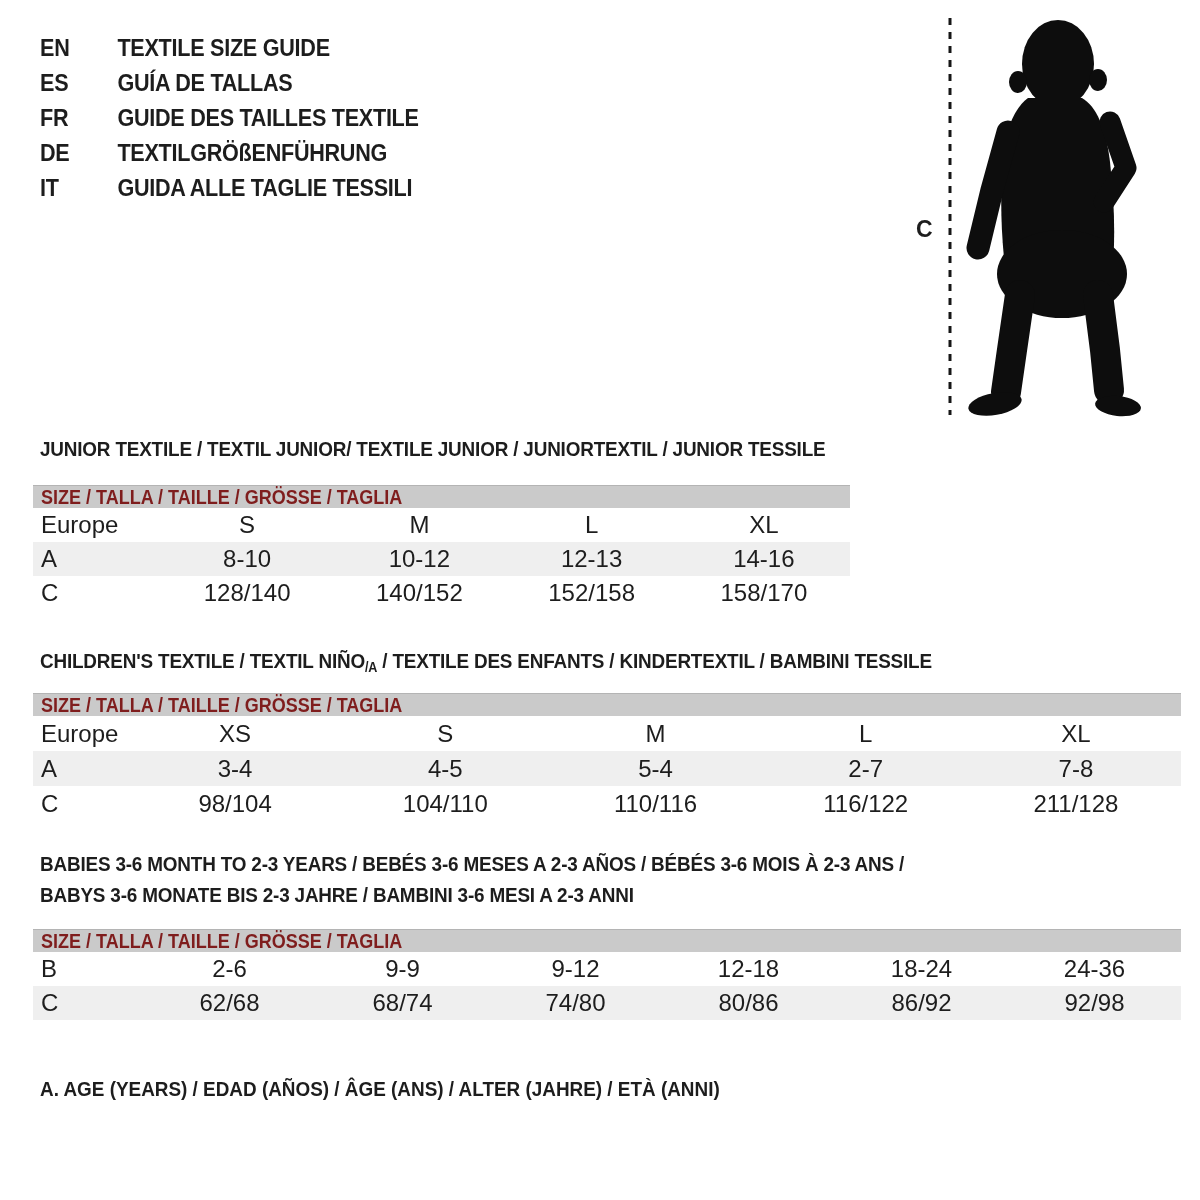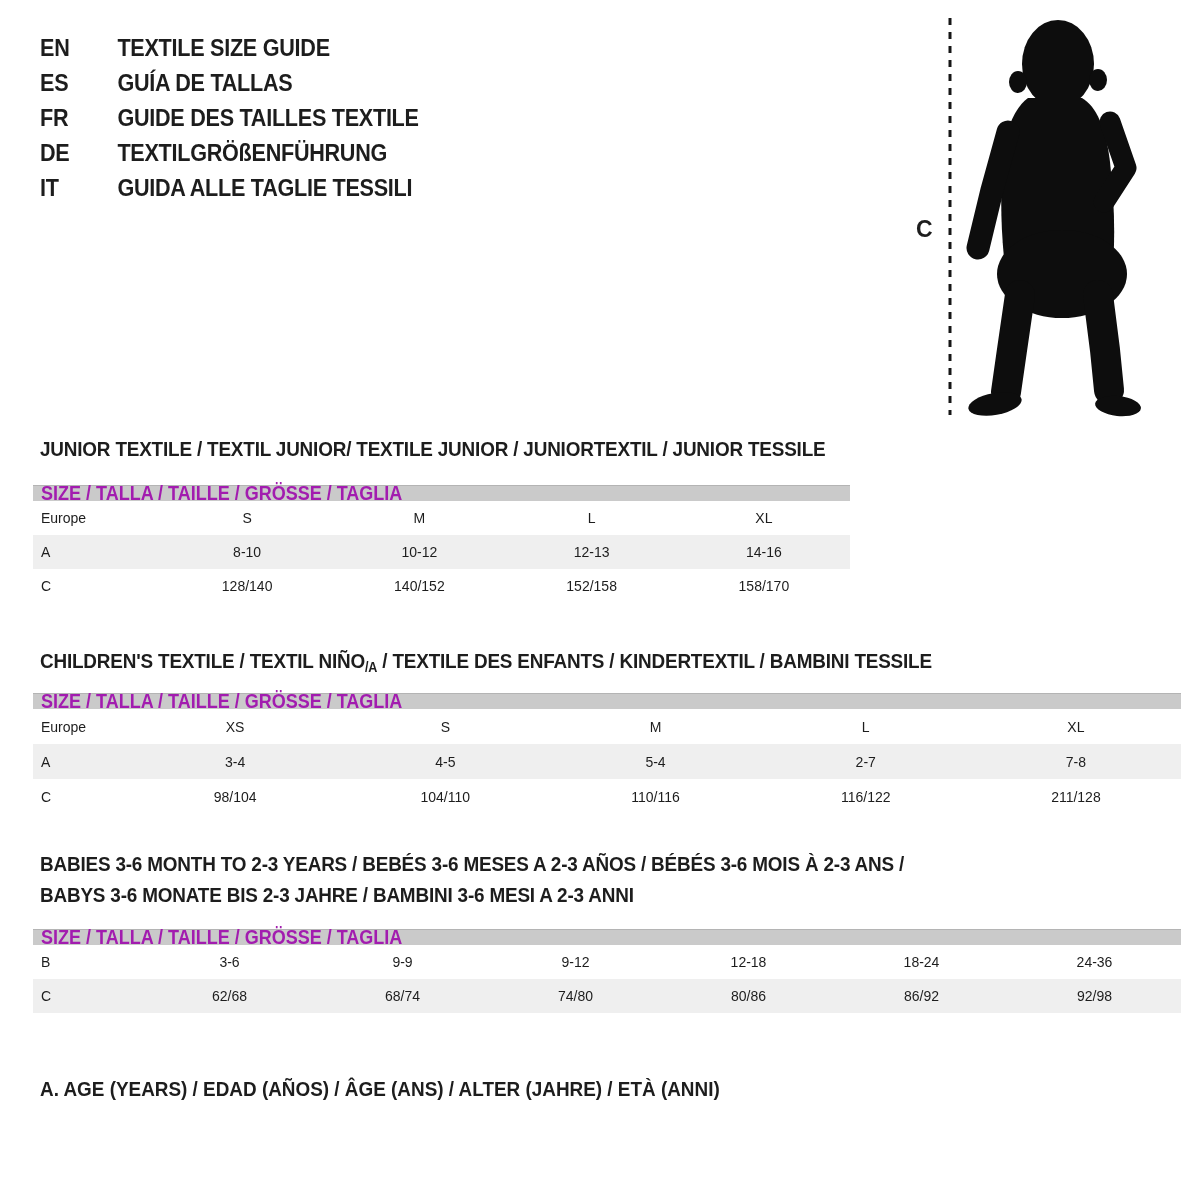--- a/index.html
+++ b/index.html
@@ -19,25 +19,25 @@
   .figure-svg{position:absolute;left:900px;top:10px;}
   .c-label{position:absolute;left:916px;top:216px;font-size:23px;font-weight:bold;}
 
   
   .section-heading{position:absolute;left:40px;font-size:21px;font-weight:bold;letter-spacing:-0.2px;}
   .heading-sub{font-size:14px;position:relative;top:4px;font-weight:bold;}
 
   
   .size-table{position:absolute;left:33px;}
   .size-bar{
-    height:16px;background:#cacaca;border-top:1px solid #b4b4b4;
+    height:23px;background:#cacaca;border-top:1px solid #b4b4b4;
     display:flex;align-items:center;padding-left:8px;box-sizing:border-box;
-    font-size:20px;font-weight:bold;color:#a21caf;
+    font-size:20px;font-weight:bold;color:#7f1d1d;
   }
-  .trow{display:flex;align-items:center;font-size:14px;}
+  .trow{display:flex;align-items:center;font-size:24px;}
   .trow.shaded{background:#efefef;}
   .tlabel{width:var(--labelw);padding-left:8px;box-sizing:border-box;}
   .tcell{flex:1;text-align:center;}
   .t-junior{--labelw:128px;width:817px;}
   .t-junior .trow{height:34px;}
   .t-children{--labelw:97px;width:1148px;}
   .t-children .trow{height:35px;}
   .t-babies{--labelw:110px;width:1148px;}
   .t-babies .trow{height:34px;}
 
@@ -151,21 +151,21 @@
 </div>
 
 <div class="section-heading condensed" style="top:852px;">BABIES 3-6 MONTH TO 2-3 YEARS / BEBÉS 3-6 MESES A 2-3 AÑOS / BÉBÉS 3-6 MOIS À 2-3 ANS /</div>
 <div class="section-heading condensed" style="top:883px;">BABYS 3-6 MONATE BIS 2-3 JAHRE / BAMBINI 3-6 MESI A 2-3 ANNI</div>
 <div class="size-table t-babies" style="top:929px;">
   <div class="size-bar">
     <span class="condensed">SIZE / TALLA / TAILLE / GRÖSSE / TAGLIA</span>
   </div>
   <div class="trow">
     <div class="tlabel">B</div>
-    <div class="tcell">3-6</div>
+    <div class="tcell">2-6</div>
     <div class="tcell">9-9</div>
     <div class="tcell">9-12</div>
     <div class="tcell">12-18</div>
     <div class="tcell">18-24</div>
     <div class="tcell">24-36</div>
   </div>
   <div class="trow shaded">
     <div class="tlabel">C</div>
     <div class="tcell">62/68</div>
     <div class="tcell">68/74</div>

